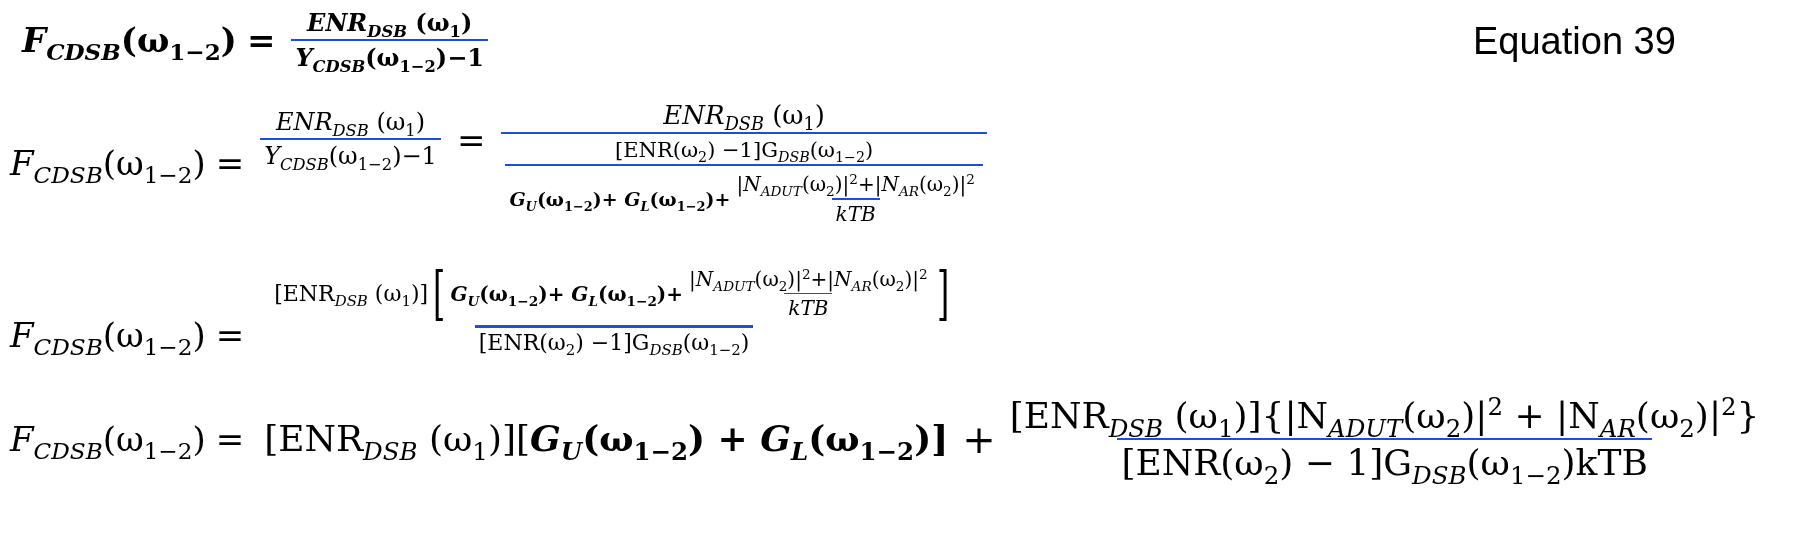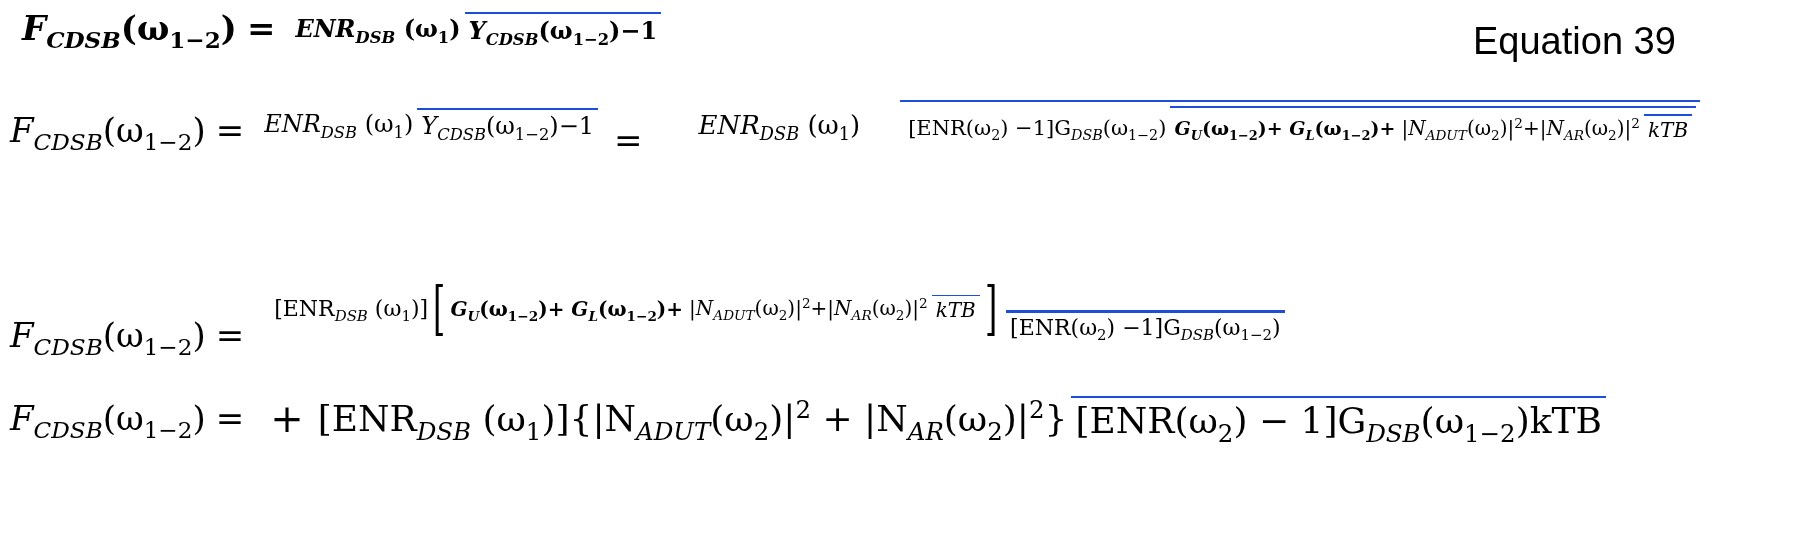--- a/index.html
+++ b/index.html
@@ -4,21 +4,21 @@
 <style>
   html, body { margin: 0; padding: 0; background: #ffffff; }
   body { width: 1803px; height: 533px; position: relative; overflow: hidden; color: #000; }
   .m { font-family: "DejaVu Serif", "Liberation Serif", serif; font-style: italic; white-space: nowrap; }
   .b { font-weight: bold; }
   .up { font-style: normal; }
   sub, sup { font-size: 0.68em; line-height: 0; }
   sub { vertical-align: -0.35em; }
   sup { vertical-align: 0.55em; }
   .row { position: absolute; display: flex; align-items: center; }
-  .frac { display: inline-flex; flex-direction: row; align-items: flex-end; vertical-align: middle; margin: 0 6px; }
+  .frac { display: inline-flex; flex-direction: column; align-items: center; vertical-align: middle; margin: 0 6px; }
   .frac > .num { padding: 0 4px 2px 4px; text-align: center; }
   .frac > .den { padding: 2px 4px 0 4px; text-align: center; border-top: 2px solid #1d4ed8; }
   .eq { margin: 0 10px; font-style: normal; }
   .label { position: absolute; font-family: "Liberation Sans", sans-serif; font-weight: normal; font-size: 38px; }
   .bigbr { font-style: normal; font-size: 2.6em; line-height: 1; transform: scaleX(0.55); display: inline-block; }
 </style>
 </head>
 <body>
 
 <div class="label" style="left:1473px; top:20px;">Equation 39</div>
@@ -72,19 +72,20 @@
       <span class="bigbr">]</span>
     </span>
     <span class="den" style="border-top-width:3px;"><span class="up">[ENR(ω</span><sub class="up">2</sub><span class="up">) −1]G</span><sub>DSB</sub><span class="up">(ω</span><sub class="up">1−2</sub><span class="up">)</span></span>
   </span>
 </div>
 
 <div class="row m" style="left:10px; top:395px; font-size:34px;">
   <span><span>F</span><sub>CDSB</sub><span class="up">(ω</span><sub class="up">1−2</sub><span class="up">)</span></span>
   <span class="eq">=</span>
   <span class="frac" style="font-size:36px;">
+    <span class="num"><span class="up">[ENR</span><sub>DSB</sub><span class="up"> (ω</span><sub class="up">1</sub><span class="up">)][</span><span class="b"><span>G</span><sub>U</sub><span class="up">(ω</span><sub class="up">1−2</sub><span class="up">) +  </span><span>G</span><sub>L</sub><span class="up">(ω</span><sub class="up">1−2</sub><span class="up">)]</span></span></span>
   </span>
   <span class="eq" style="font-size:40px; margin:0 4px;">+</span>
   <span class="frac" style="font-size:36px;">
     <span class="num"><span class="up">[ENR</span><sub>DSB</sub><span class="up"> (ω</span><sub class="up">1</sub><span class="up">)]{|N</span><sub>ADUT</sub><span class="up">(ω</span><sub class="up">2</sub><span class="up">)|</span><sup class="up">2</sup><span class="up"> + |N</span><sub>AR</sub><span class="up">(ω</span><sub class="up">2</sub><span class="up">)|</span><sup class="up">2</sup><span class="up">}</span></span>
     <span class="den"><span class="up">[ENR(ω</span><sub class="up">2</sub><span class="up">)  − 1]G</span><sub>DSB</sub><span class="up">(ω</span><sub class="up">1−2</sub><span class="up">)kTB</span></span>
   </span>
 </div>
 
 </body></html>

